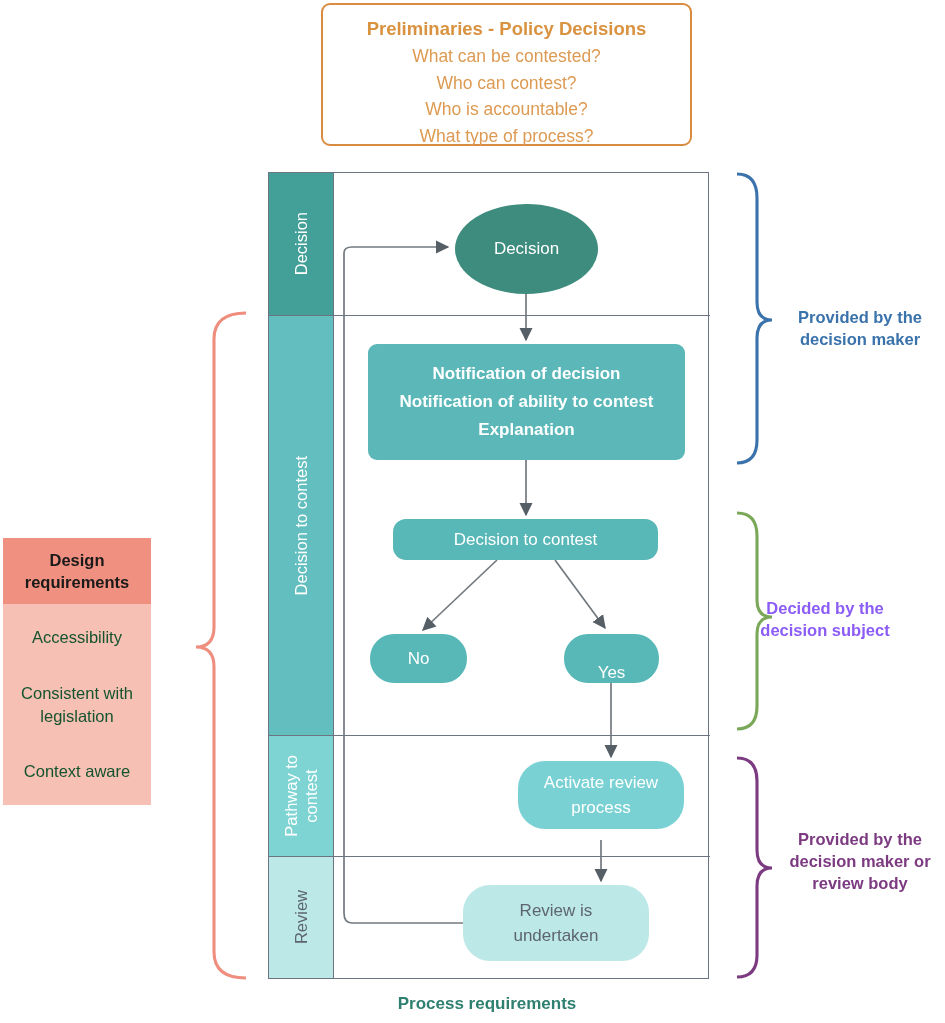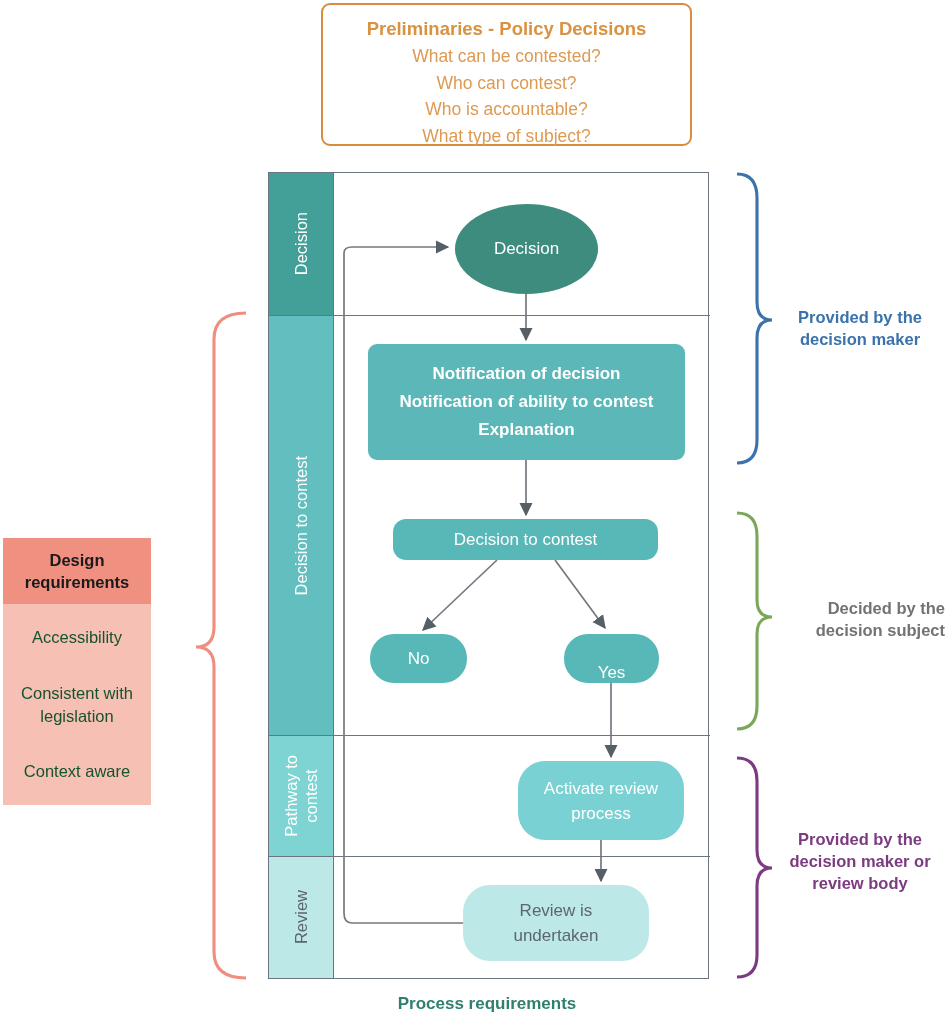--- a/index.html
+++ b/index.html
@@ -136,21 +136,21 @@
   #node-yes {
     left: 564px; top: 634px;
     width: 95px; height: 49px;
     background: #58b7b7;
     border-radius: 24px;
     font-size: 17px;
     align-items: flex-end;
   }
   #node-activate {
     left: 518px; top: 761px;
-    width: 166px; height: 79px;
+    width: 166px; height: 68px;
     background: #7ad1d4;
     border-radius: 27px;
     font-size: 17px;
     line-height: 25px;
     white-space: pre-line;
   }
   #node-review {
     left: 463px; top: 885px;
     width: 186px; height: 76px;
     background: #bce8e8;
@@ -195,21 +195,21 @@
   
   .brace-label {
     position: absolute;
     font-weight: bold;
     font-size: 16.5px;
     line-height: 22px;
     text-align: center;
     white-space: pre-line;
   }
   #label-decision-maker { left: 775px; top: 306px; width: 170px; color: #3a72ab; }
-  #label-decision-subject { left: 775px; top: 597px; width: 170px; color: #737373; text-align: right; }
+  #label-decision-subject { left: 740px; top: 597px; width: 170px; color: #8b5cf6; }
   #label-review-body { left: 775px; top: 828px; width: 170px; color: #7c3a80; }
   #label-process-req {
     left: 337px; top: 993px;
     width: 300px;
     color: #2f8070;
     font-weight: bold;
     font-size: 17px;
     text-align: center;
   }
 
@@ -224,21 +224,21 @@
 </head>
 <body>
 
 <div id="stage">
 
   <div class="abs" id="prelim-box">
     <div class="title">Preliminaries - Policy Decisions</div>
     <div class="q">What can be contested?</div>
     <div class="q">Who can contest?</div>
     <div class="q">Who is accountable?</div>
-    <div class="q">What type of subject?</div>
+    <div class="q">What type of process?</div>
   </div>
 
   <div class="abs" id="lane-container">
     <div class="lane lane1" style="top:0px; height:143px;">
       <div class="lane-head">
         <span>Decision</span>
       </div>
     </div>
     <div class="lane lane2" style="top:143px; height:420px;">
       <div class="lane-head">

